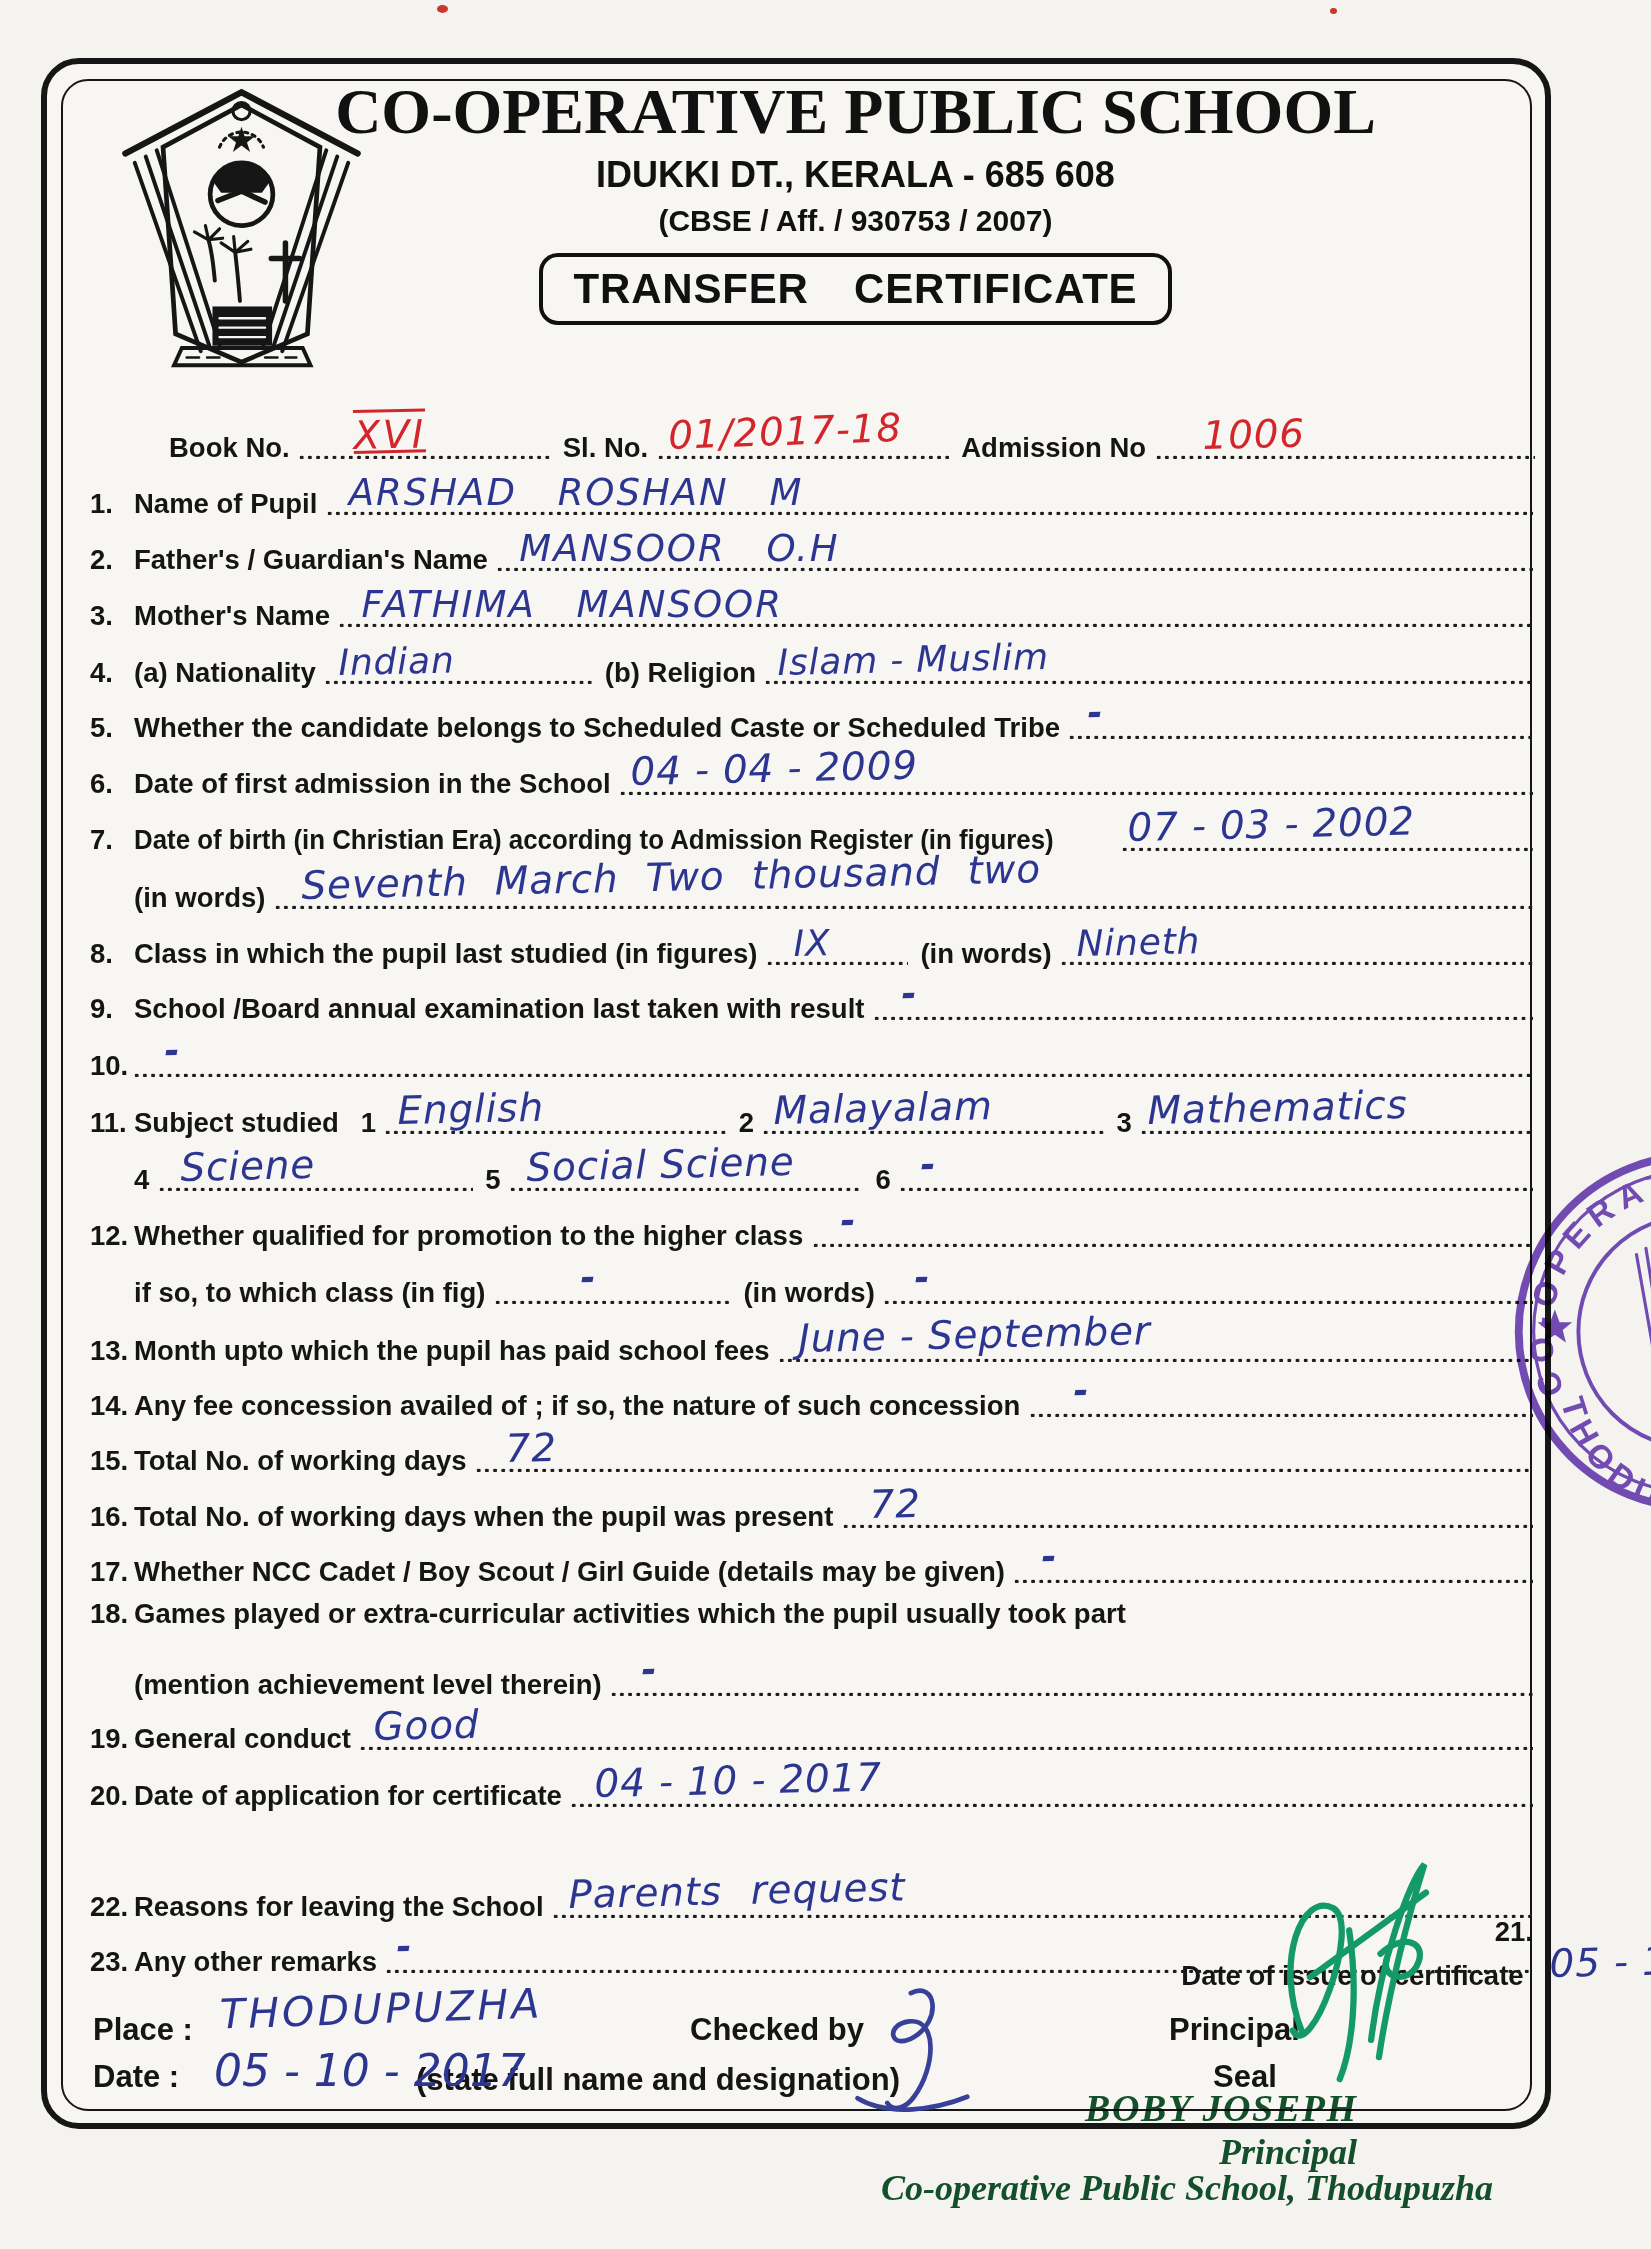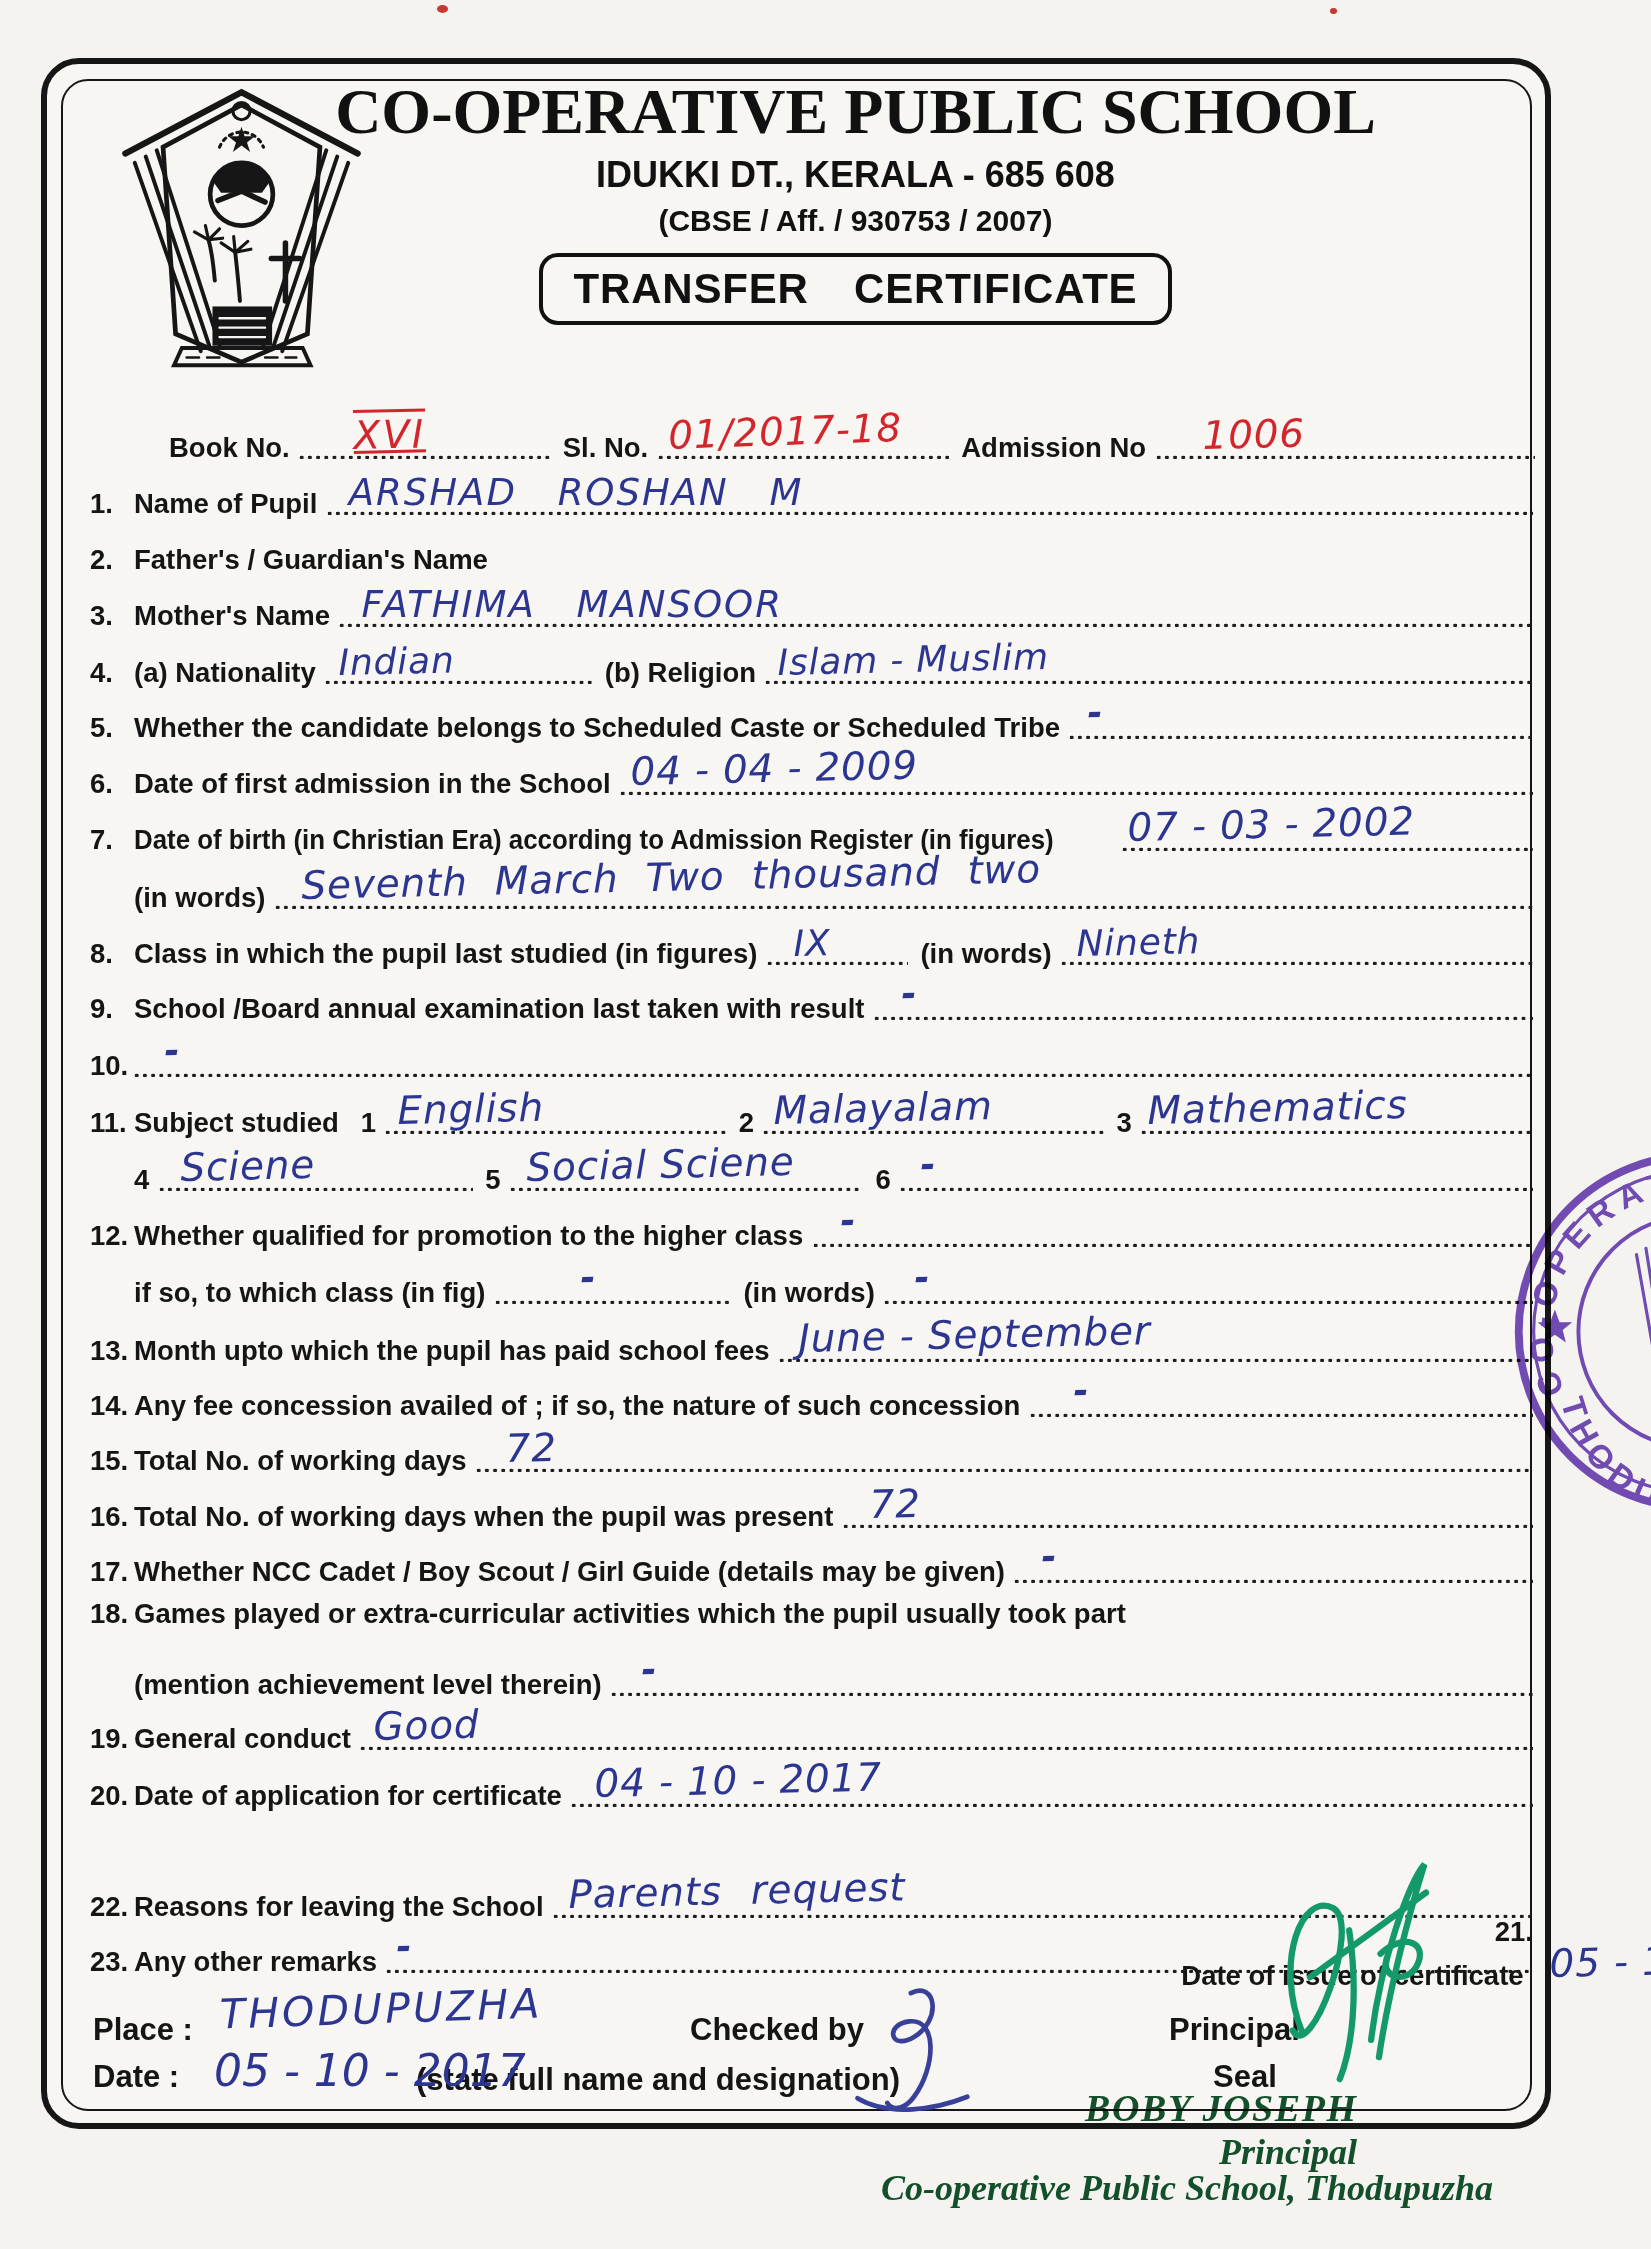--- a/index.html
+++ b/index.html
@@ -118,20 +118,23 @@
   <span class="num">1.</span>
   <span class="lbl">Name of Pupil</span>
   <span class="fill">
       <span class="hw caps">ARSHAD ROSHAN M</span>
     </span>
 </div>
 
 <div class="row" style="top:527px;">
   <span class="num">2.</span>
   <span class="lbl">Father's / Guardian's Name</span>
+  <span class="fill">
+      <span class="hw caps">MANSOOR O.H</span>
+    </span>
 </div>
 
 <div class="row" style="top:583px;">
   <span class="num">3.</span>
   <span class="lbl">Mother's Name</span>
   <span class="fill">
       <span class="hw caps">FATHIMA MANSOOR</span>
     </span>
 </div>
 

